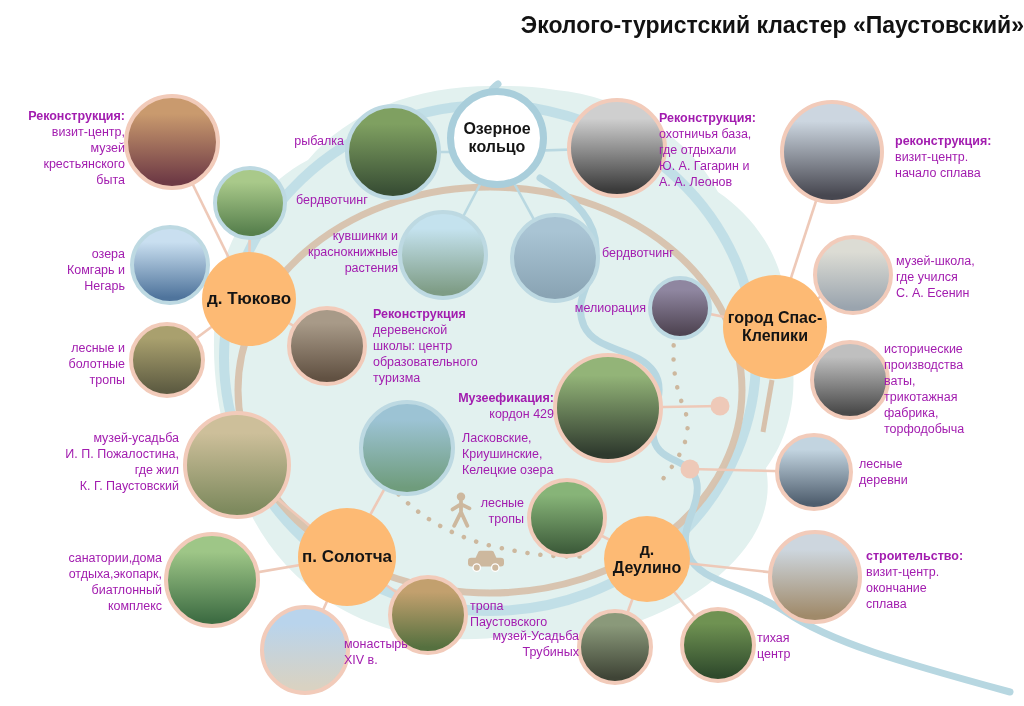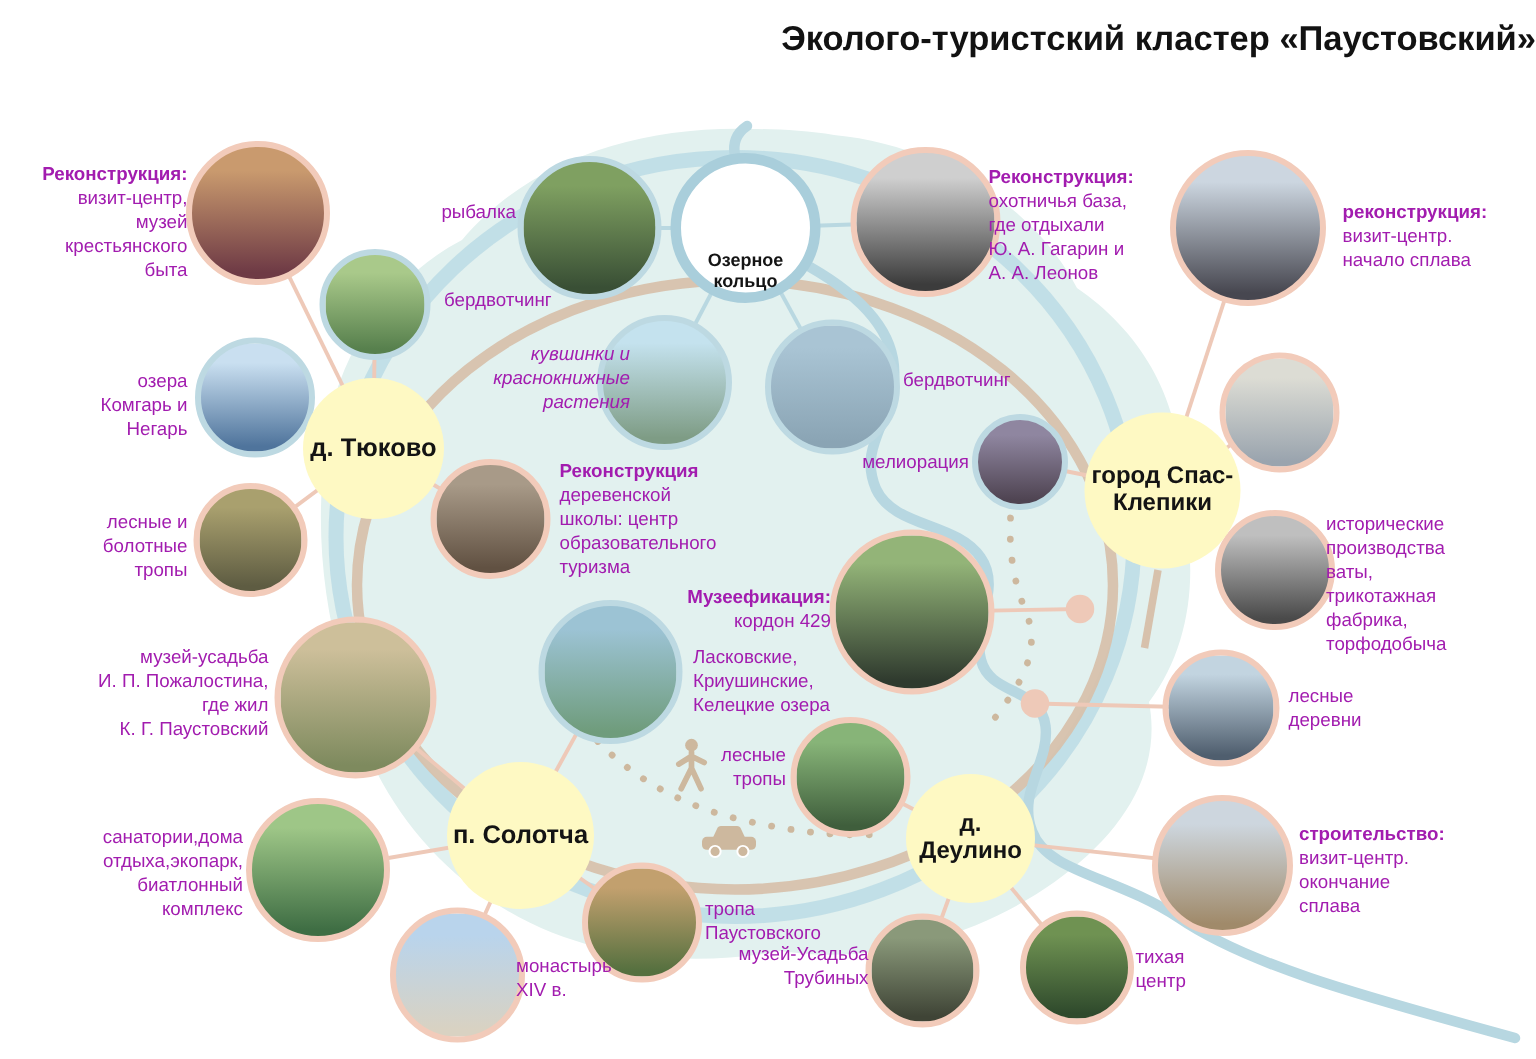--- a/index.html
+++ b/index.html
@@ -13,21 +13,21 @@
     text-align:right; font-size:23px; font-weight:bold; color:#121212;
   }
   svg.bg { position:absolute; left:0; top:0; }
   #nodes { position:absolute; left:0; top:0; width:1024px; height:706px; }
   .photo {
     position:absolute; border-radius:50%; box-sizing:border-box;
   }
   .photo.pink { border:4px solid #f2cbba; }
   .photo.blue { border:4px solid #bdd9e2; }
   .hub {
-    position:absolute; border-radius:50%; background:#fef9c3;
+    position:absolute; border-radius:50%; background:#fdba74;
     display:flex; align-items:center; justify-content:center;
     text-align:center; font-weight:bold; color:#141414;
     white-space:pre-line; line-height:1.15; box-sizing:border-box;
   }
   .hub.ring { background:#ffffff; border:7px solid #a9cedb; }
   .lbl {
     position:absolute; font-size:12.5px; line-height:16px;
     color:#a21caf; white-space:pre-line;
   }
   .lbl.right { text-align:right; }
@@ -118,21 +118,21 @@
       <div class="photo pink" style="left: 553px; top: 353px; height: 110px; width: 110px; background: linear-gradient(rgb(147, 180, 120) 18%, rgb(47, 58, 46) 95%);"></div>
       <div class="photo pink" style="left: 527px; top: 478px; height: 80px; width: 80px; background: linear-gradient(rgb(135, 180, 120) 18%, rgb(63, 94, 60) 95%);"></div>
       <div class="photo pink" style="left: 388px; top: 575px; height: 80px; width: 80px; background: linear-gradient(rgb(194, 160, 110) 18%, rgb(85, 112, 63) 95%);"></div>
       <div class="photo pink" style="left: 577px; top: 609px; height: 76px; width: 76px; background: linear-gradient(rgb(138, 153, 122) 18%, rgb(63, 68, 54) 95%);"></div>
       <div class="photo pink" style="left: 680px; top: 607px; height: 76px; width: 76px; background: linear-gradient(rgb(111, 146, 82) 18%, rgb(47, 74, 44) 95%);"></div>
       <div class="photo pink" style="left: 780px; top: 100px; height: 104px; width: 104px; background: linear-gradient(rgb(204, 214, 224) 18%, rgb(71, 71, 80) 95%);"></div>
       <div class="photo pink" style="left: 813px; top: 235px; height: 80px; width: 80px; background: linear-gradient(rgb(220, 220, 212) 18%, rgb(154, 164, 174) 95%);"></div>
       <div class="photo pink" style="left: 810px; top: 340px; height: 80px; width: 80px; background: linear-gradient(rgb(191, 191, 191) 18%, rgb(74, 74, 74) 95%);"></div>
       <div class="photo pink" style="left: 775px; top: 433px; height: 78px; width: 78px; background: linear-gradient(rgb(194, 212, 224) 18%, rgb(79, 94, 110) 95%);"></div>
       <div class="photo pink" style="left: 768px; top: 530px; height: 94px; width: 94px; background: linear-gradient(rgb(205, 214, 222) 18%, rgb(160, 138, 106) 95%);"></div>
-      <div class="hub ring" style="left: 447px; top: 102px; height: 100px; width: 100px; font-size: 12px; align-items: flex-end;"><span>Озерное
+      <div class="hub ring" style="left: 447px; top: 88px; height: 100px; width: 100px; font-size: 16px;"><span>Озерное
 кольцо</span></div>
       <div class="hub" style="left: 202px; top: 252px; height: 94px; width: 94px; font-size: 17px;"><span>д. Тюково</span></div>
       <div class="hub" style="left: 723px; top: 275px; height: 104px; width: 104px; font-size: 16px;"><span>город Спас-
 Клепики</span></div>
       <div class="hub" style="left: 298px; top: 508px; height: 98px; width: 98px; font-size: 17px;"><span>п. Солотча</span></div>
       <div class="hub" style="left: 604px; top: 516px; height: 86px; width: 86px; font-size: 16px;"><span>д. Деулино</span></div>
       <div class="lbl right" style="right: 899px; top: 108px;"><b>Реконструкция:</b><span>визит-центр,
 музей
 крестьянского
 быта</span></div>
@@ -145,21 +145,21 @@
       <div class="lbl right" style="right: 845px; top: 430px;"><span>музей-усадьба
 И. П. Пожалостина,
 где жил
 К. Г. Паустовский</span></div>
       <div class="lbl right" style="right: 862px; top: 550px;"><span>санатории,дома
 отдыха,экопарк,
 биатлонный
 комплекс</span></div>
       <div class="lbl right" style="right: 680px; top: 133px;"><span>рыбалка</span></div>
       <div class="lbl left" style="left: 296px; top: 192px;"><span>бердвотчинг</span></div>
-      <div class="lbl right" style="right: 604px; top: 228px; font-style: italic;"><span>кувшинки и
+      <div class="lbl right" style="right: 626px; top: 228px;"><span>кувшинки и
 краснокнижные
 растения</span></div>
       <div class="lbl left" style="left: 602px; top: 245px;"><span>бердвотчинг</span></div>
       <div class="lbl right" style="right: 378px; top: 300px;"><span>мелиорация</span></div>
       <div class="lbl left" style="left: 373px; top: 306px;"><b>Реконструкция</b><span>деревенской
 школы: центр
 образовательного
 туризма</span></div>
       <div class="lbl left" style="left: 462px; top: 430px;"><span>Ласковские,
 Криушинские,
@@ -174,20 +174,23 @@
       <div class="lbl right" style="right: 445px; top: 628px;"><span>музей-Усадьба
 Трубиных</span></div>
       <div class="lbl left" style="left: 757px; top: 630px;"><span>тихая
 центр</span></div>
       <div class="lbl left" style="left: 659px; top: 110px;"><b>Реконструкция:</b><span>охотничья база,
 где отдыхали
 Ю. А. Гагарин и
 А. А. Леонов</span></div>
       <div class="lbl left" style="left: 895px; top: 133px;"><b>реконструкция:</b><span>визит-центр.
 начало сплава</span></div>
+      <div class="lbl left" style="left: 896px; top: 253px;"><span>музей-школа,
+где учился
+С. А. Есенин</span></div>
       <div class="lbl left" style="left: 884px; top: 341px;"><span>исторические
 производства
 ваты,
 трикотажная
 фабрика,
 торфодобыча</span></div>
       <div class="lbl left" style="left: 859px; top: 456px;"><span>лесные
 деревни</span></div>
       <div class="lbl left" style="left: 866px; top: 548px;"><b>строительство:</b><span>визит-центр.
 окончание

